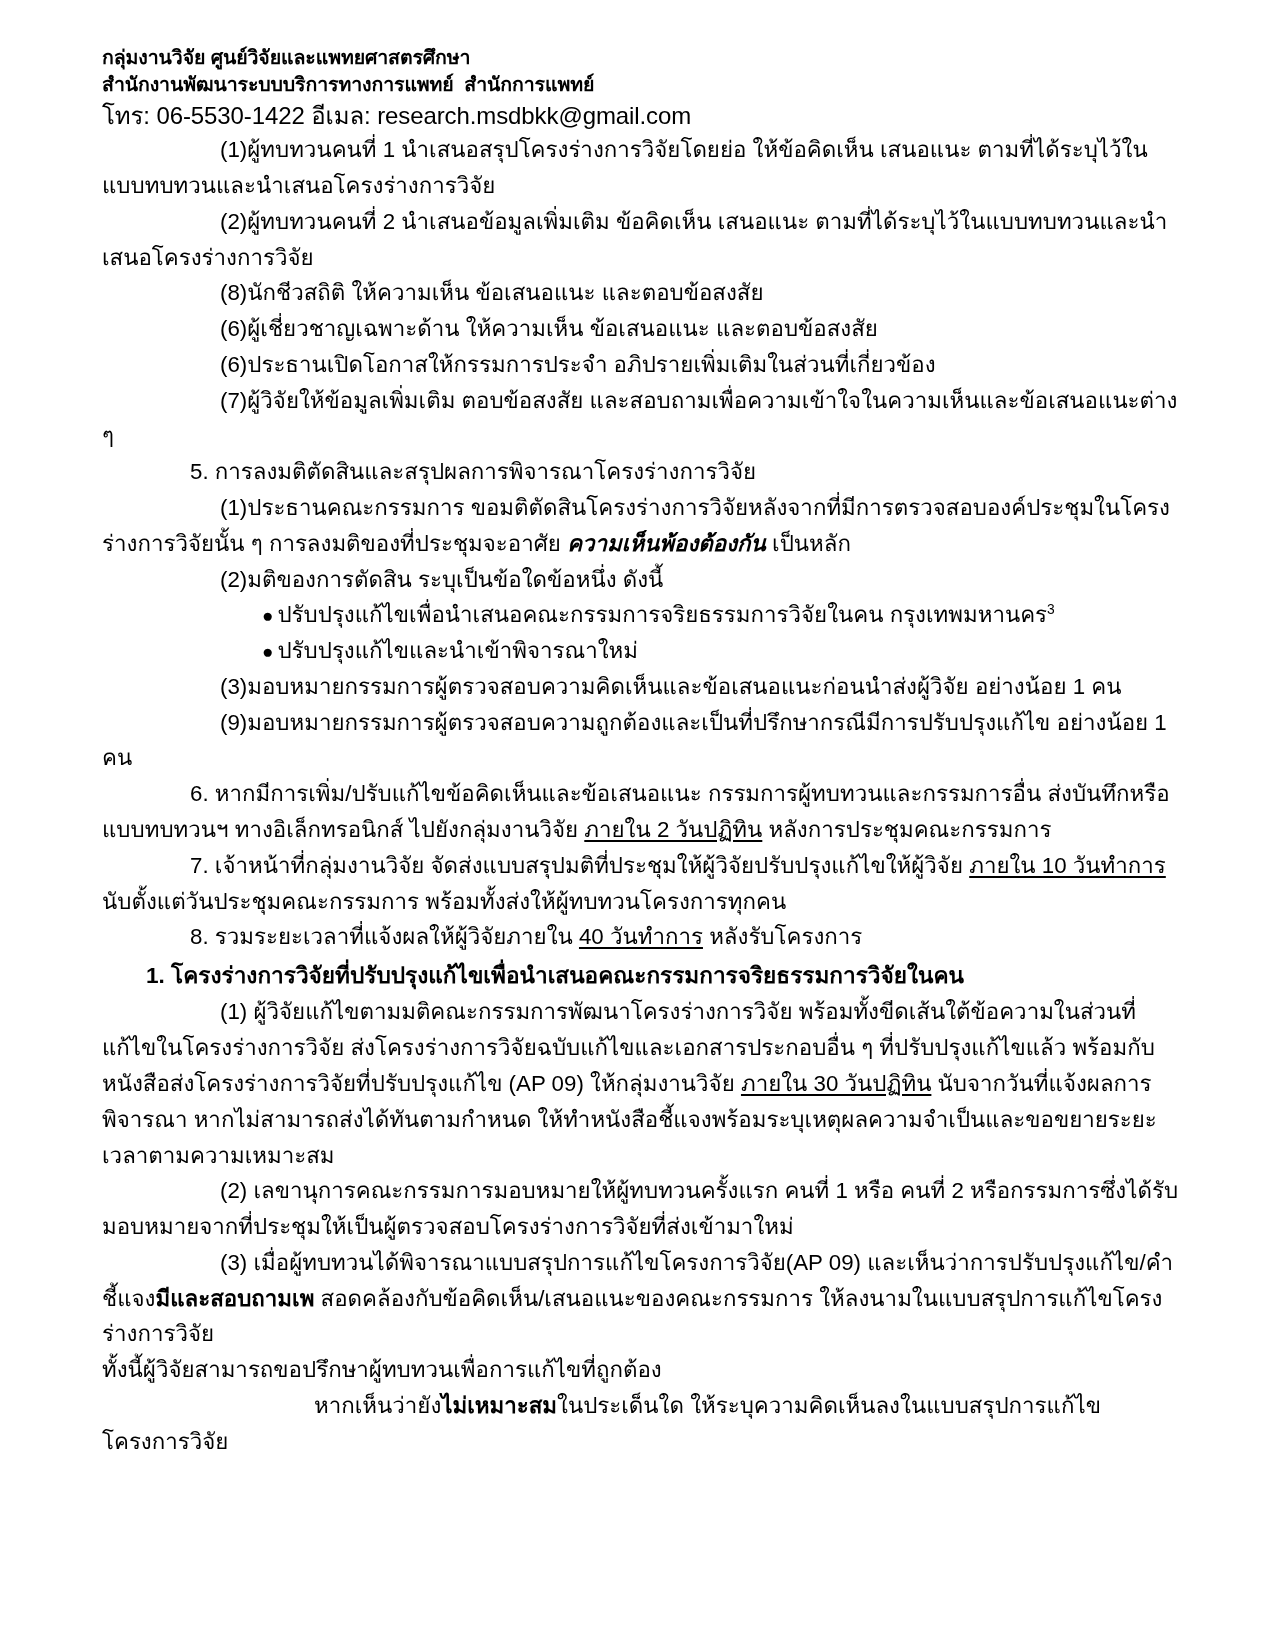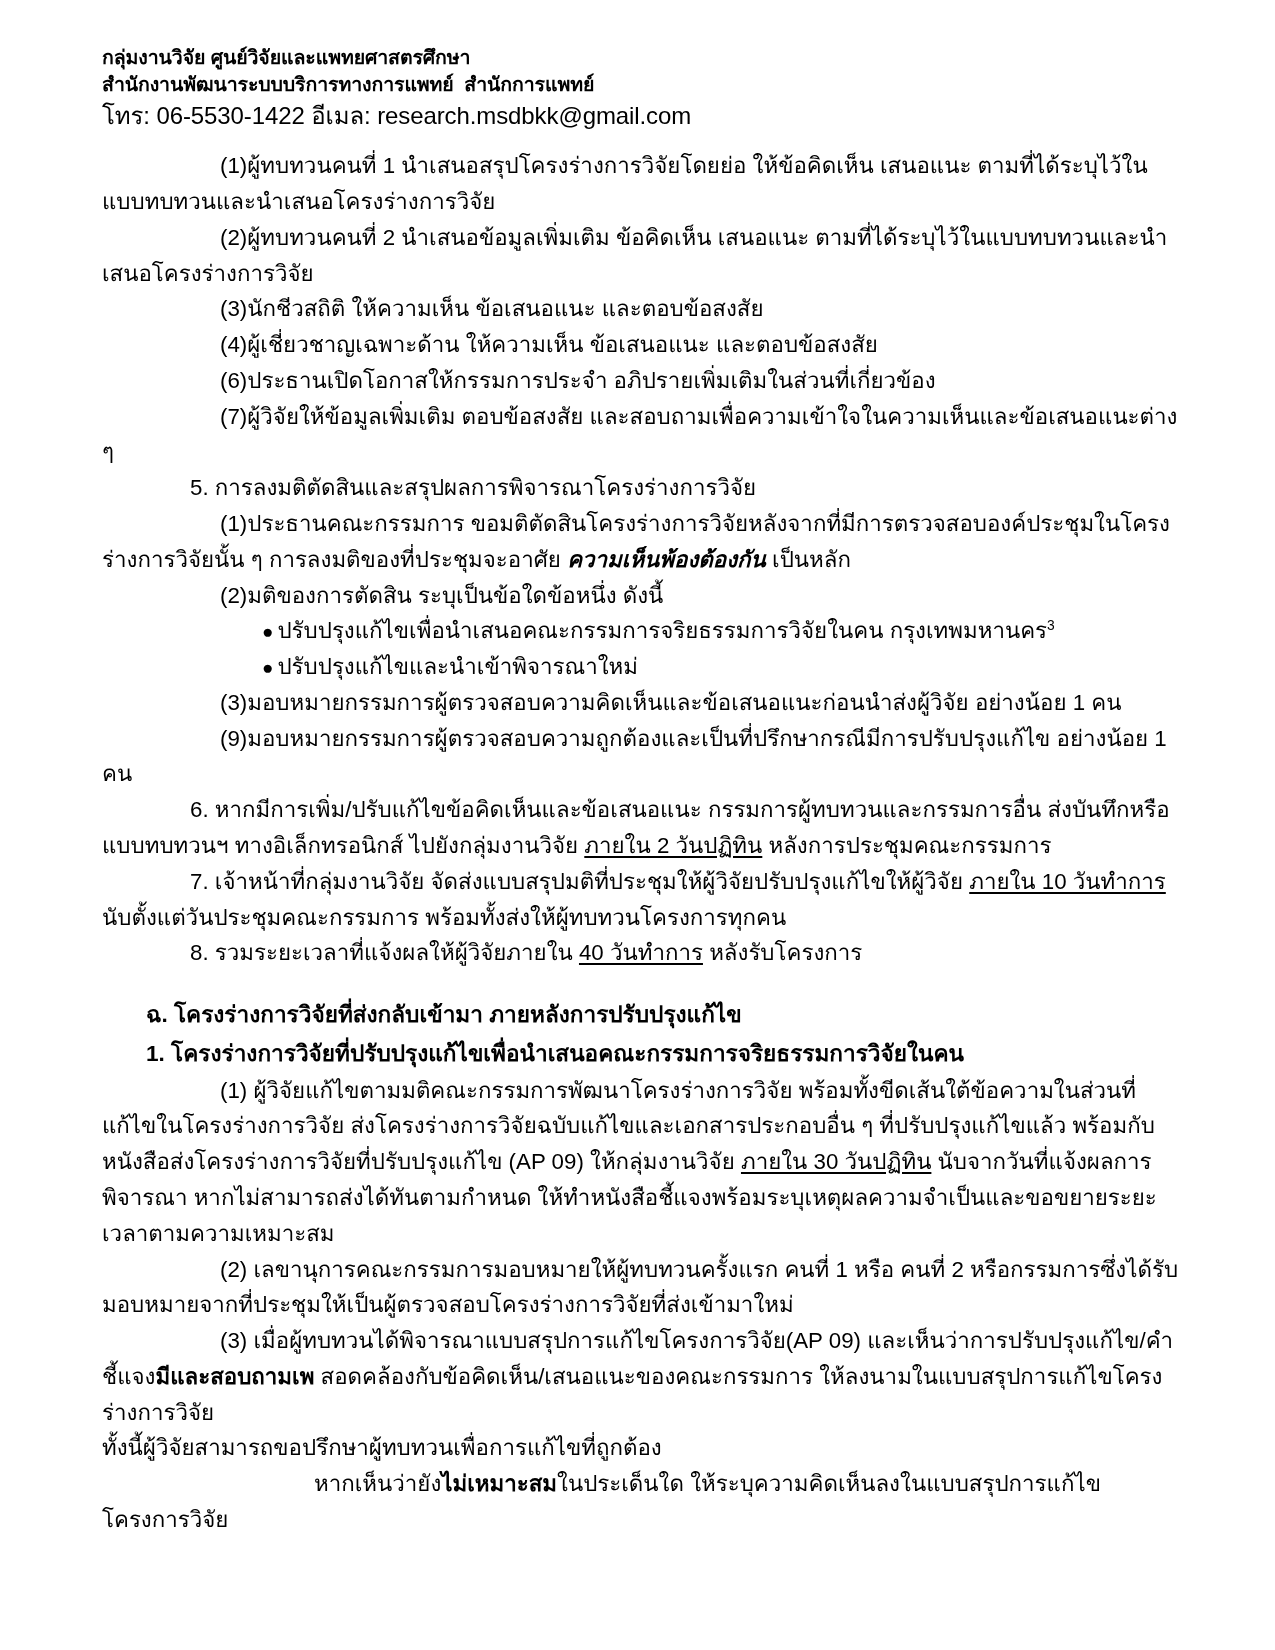--- a/index.html
+++ b/index.html
@@ -44,21 +44,20 @@
     letter-spacing: -0.1px;
     white-space: pre;
   }
   .hdr-code {
     font-weight: normal;
     font-size: 19.5px;
   }
 
   
   .body-text {
-    margin-top: 16px;
     font-size: 22.3px;
     line-height: 1.605;
     text-align: left;
   }
   .p {
     margin: 0;
     padding: 0;
     white-space: normal;
   }
   
@@ -110,22 +109,22 @@
       <div class="hdr-bold">กลุ่มงานวิจัย ศูนย์วิจัยและแพทยศาสตรศึกษา</div>
       <div class="hdr-bold">สำนักงานพัฒนาระบบบริการทางการแพทย์  สำนักการแพทย์</div>
       <div class="hdr-reg">โทร: 06-5530-1422 อีเมล: research.msdbkk@gmail.com</div>
     </div>
   </div>
 
   <div class="body-text">
 
     <p class="p ind-para">(1)ผู้ทบทวนคนที่ 1 นำเสนอสรุปโครงร่างการวิจัยโดยย่อ ให้ข้อคิดเห็น เสนอแนะ ตามที่ได้ระบุไว้ในแบบทบทวนและนำเสนอโครงร่างการวิจัย</p>
     <p class="p ind-para">(2)ผู้ทบทวนคนที่ 2 นำเสนอข้อมูลเพิ่มเติม ข้อคิดเห็น เสนอแนะ ตามที่ได้ระบุไว้ในแบบทบทวนและนำเสนอโครงร่างการวิจัย</p>
-    <p class="p ind-para">(3)นักชีวสถิติ ให้ความเห็น ข้อเสนอแนะ และตอบข้อสงสัย</p>
-    <p class="p ind-para">(4)ผู้เชี่ยวชาญเฉพาะด้าน ให้ความเห็น ข้อเสนอแนะ และตอบข้อสงสัย</p>
+    <p class="p ind-para">(8)นักชีวสถิติ ให้ความเห็น ข้อเสนอแนะ และตอบข้อสงสัย</p>
+    <p class="p ind-para">(6)ผู้เชี่ยวชาญเฉพาะด้าน ให้ความเห็น ข้อเสนอแนะ และตอบข้อสงสัย</p>
     <p class="p ind-para">(6)ประธานเปิดโอกาสให้กรรมการประจำ อภิปรายเพิ่มเติมในส่วนที่เกี่ยวข้อง</p>
     <p class="p ind-para">(7)ผู้วิจัยให้ข้อมูลเพิ่มเติม ตอบข้อสงสัย และสอบถามเพื่อความเข้าใจในความเห็นและข้อเสนอแนะต่าง ๆ</p>
 
     <p class="p ind-num">5.  การลงมติตัดสินและสรุปผลการพิจารณาโครงร่างการวิจัย</p>
 
     <p class="p ind-para"><span>(1)ประธานคณะกรรมการ ขอมติตัดสินโครงร่างการวิจัยหลังจากที่มีการตรวจสอบองค์ประชุมในโครงร่างการวิจัยนั้น ๆ การลงมติของที่ประชุมจะอาศัย </span><span class="bi">ความเห็นพ้องต้องกัน</span><span> เป็นหลัก</span></p>
 
     <p class="p ind-para">(2)มติของการตัดสิน ระบุเป็นข้อใดข้อหนึ่ง ดังนี้</p>
 
     <p class="p ind-bullet"><span class="bullet-glyph">●</span><span>ปรับปรุงแก้ไขเพื่อนำเสนอคณะกรรมการจริยธรรมการวิจัยในคน กรุงเทพมหานคร</span><span class="sup">3</span></p>
@@ -134,21 +133,20 @@
 
     <p class="p ind-para">(3)มอบหมายกรรมการผู้ตรวจสอบความคิดเห็นและข้อเสนอแนะก่อนนำส่งผู้วิจัย อย่างน้อย 1 คน</p>
     <p class="p ind-para">(9)มอบหมายกรรมการผู้ตรวจสอบความถูกต้องและเป็นที่ปรึกษากรณีมีการปรับปรุงแก้ไข อย่างน้อย 1 คน</p>
 
     <p class="p ind-num"><span>6.  หากมีการเพิ่ม/ปรับแก้ไขข้อคิดเห็นและข้อเสนอแนะ กรรมการผู้ทบทวนและกรรมการอื่น ส่งบันทึกหรือแบบทบทวนฯ ทางอิเล็กทรอนิกส์ ไปยังกลุ่มงานวิจัย </span><span class="u">ภายใน 2 วันปฏิทิน</span><span> หลังการประชุมคณะกรรมการ</span></p>
 
     <p class="p ind-num"><span>7.  เจ้าหน้าที่กลุ่มงานวิจัย จัดส่งแบบสรุปมติที่ประชุมให้ผู้วิจัยปรับปรุงแก้ไขให้ผู้วิจัย </span><span class="u">ภายใน 10 วันทำการ</span><span> นับตั้งแต่วันประชุมคณะกรรมการ พร้อมทั้งส่งให้ผู้ทบทวนโครงการทุกคน</span></p>
 
     <p class="p ind-num"><span>8.  รวมระยะเวลาที่แจ้งผลให้ผู้วิจัยภายใน </span><span class="u">40 วันทำการ</span><span> หลังรับโครงการ</span></p>
 
-    <p class="p heading gap-before">ฉ. โครงร่างการวิจัยที่ส่งกลับเข้ามา ภายหลังการปรับปรุงแก้ไข</p>
     <p class="p heading gap-small">1. โครงร่างการวิจัยที่ปรับปรุงแก้ไขเพื่อนำเสนอคณะกรรมการจริยธรรมการวิจัยในคน</p>
 
     <p class="p ind-para"><span>(1) ผู้วิจัยแก้ไขตามมติคณะกรรมการพัฒนาโครงร่างการวิจัย พร้อมทั้งขีดเส้นใต้ข้อความในส่วนที่แก้ไขในโครงร่างการวิจัย ส่งโครงร่างการวิจัยฉบับแก้ไขและเอกสารประกอบอื่น ๆ ที่ปรับปรุงแก้ไขแล้ว พร้อมกับหนังสือส่งโครงร่างการวิจัยที่ปรับปรุงแก้ไข (AP 09) ให้กลุ่มงานวิจัย </span><span class="u">ภายใน 30 วันปฏิทิน</span><span> นับจากวันที่แจ้งผลการพิจารณา หากไม่สามารถส่งได้ทันตามกำหนด ให้ทำหนังสือชี้แจงพร้อมระบุเหตุผลความจำเป็นและขอขยายระยะเวลาตามความเหมาะสม</span></p>
 
     <p class="p ind-para">(2) เลขานุการคณะกรรมการมอบหมายให้ผู้ทบทวนครั้งแรก คนที่ 1 หรือ คนที่ 2 หรือกรรมการซึ่งได้รับมอบหมายจากที่ประชุมให้เป็นผู้ตรวจสอบโครงร่างการวิจัยที่ส่งเข้ามาใหม่</p>
 
     <p class="p ind-para"><span>(3) เมื่อผู้ทบทวนได้พิจารณาแบบสรุปการแก้ไขโครงการวิจัย(AP 09) และเห็นว่าการปรับปรุงแก้ไข/คำชี้แจง</span><span class="b">มีและสอบถามเพ</span><span> สอดคล้องกับข้อคิดเห็น/เสนอแนะของคณะกรรมการ ให้ลงนามในแบบสรุปการแก้ไขโครงร่างการวิจัย</span></p>
 
     <p class="p ind-none">ทั้งนี้ผู้วิจัยสามารถขอปรึกษาผู้ทบทวนเพื่อการแก้ไขที่ถูกต้อง</p>
 

